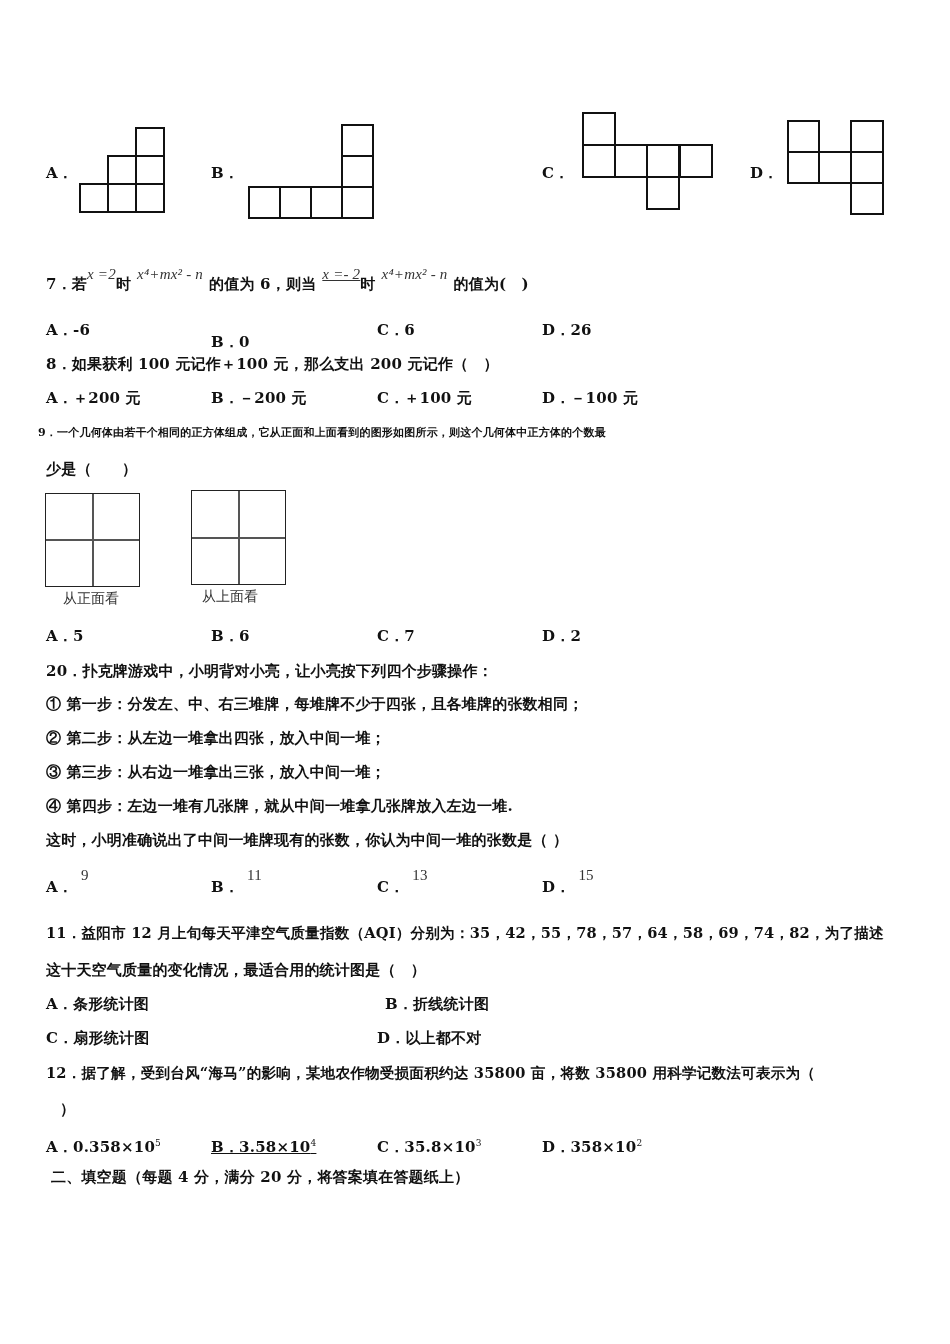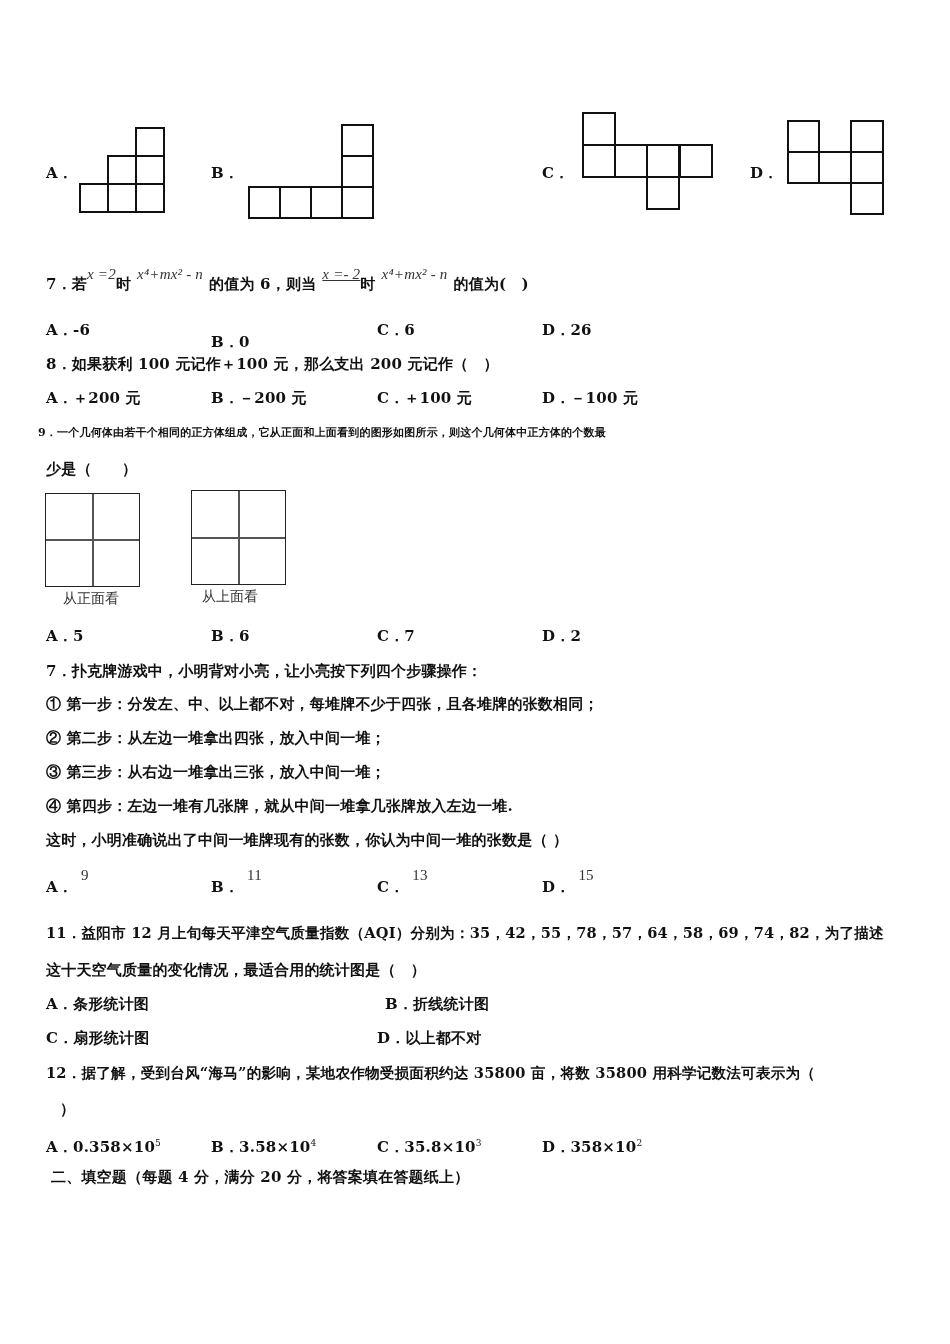--- a/index.html
+++ b/index.html
@@ -95,22 +95,22 @@
   <div class="v"></div>
   <div class="h"></div>
 </div>
 <span class="abs caption" style="left:202px;top:588px;">从上面看</span>
 
 <span class="abs txt" style="left:46px;top:626px;">A．5</span>
 <span class="abs txt" style="left:211px;top:626px;">B．6</span>
 <span class="abs txt" style="left:377px;top:626px;">C．7</span>
 <span class="abs txt" style="left:542px;top:626px;">D．2</span>
 
-<span class="abs txt" style="left:46px;top:661px;">7．扑克牌游戏中，小明背对小亮，让小亮按下列四个步骤操作：</span>
-<span class="abs txt" style="left:46px;top:694px;">① 第一步：分发左、中、以上都不对，每堆牌不少于四张，且各堆牌的张数相同；</span>
+<span class="abs txt" style="left:46px;top:661px;">20．扑克牌游戏中，小明背对小亮，让小亮按下列四个步骤操作：</span>
+<span class="abs txt" style="left:46px;top:694px;">① 第一步：分发左、中、右三堆牌，每堆牌不少于四张，且各堆牌的张数相同；</span>
 <span class="abs txt" style="left:46px;top:728px;">② 第二步：从左边一堆拿出四张，放入中间一堆；</span>
 <span class="abs txt" style="left:46px;top:762px;">③ 第三步：从右边一堆拿出三张，放入中间一堆；</span>
 <span class="abs txt" style="left:46px;top:796px;">④ 第四步：左边一堆有几张牌，就从中间一堆拿几张牌放入左边一堆.</span>
 <span class="abs txt" style="left:46px;top:830px;">这时，小明准确说出了中间一堆牌现有的张数，你认为中间一堆的张数是（ ）</span>
 
 <div class="abs txt" style="left:46px;top:877px;">
   <span>A．</span><span class="num" style="margin-left:8px;">9</span>
 </div>
 <div class="abs txt" style="left:211px;top:877px;">
   <span>B．</span><span class="num" style="margin-left:8px;">11</span>
@@ -128,21 +128,21 @@
 <span class="abs txt" style="left:377px;top:994px;margin-left:8px;">B．折线统计图</span>
 <span class="abs txt" style="left:46px;top:1028px;">C．扇形统计图</span>
 <span class="abs txt" style="left:377px;top:1028px;">D．以上都不对</span>
 
 <span class="abs txt" style="left:46px;top:1063px;font-size:14.6px;text-align:center;">12．据了解，受到台风“海马”的影响，某地农作物受损面积约达 35800 亩，将数 35800 用科学记数法可表示为（</span>
 <span class="abs txt" style="left:60px;top:1099px;">）</span>
 
 <div class="abs txt" style="left:46px;top:1133px;">
   <span>A．0.358×10</span><sup class="e">5</sup>
 </div>
-<div class="abs txt" style="left:211px;top:1133px;">
+<div class="abs txt" style="left:211px;top:1133px;text-decoration:underline;">
   <span>B．3.58×10</span><sup class="e">4</sup>
 </div>
 <div class="abs txt" style="left:377px;top:1133px;">
   <span>C．35.8×10</span><sup class="e">3</sup>
 </div>
 <div class="abs txt" style="left:542px;top:1133px;">
   <span>D．358×10</span><sup class="e">2</sup>
 </div>
 
 <span class="abs txt" style="left:51px;top:1167px;">二、填空题（每题 4 分，满分 20 分，将答案填在答题纸上）</span>

